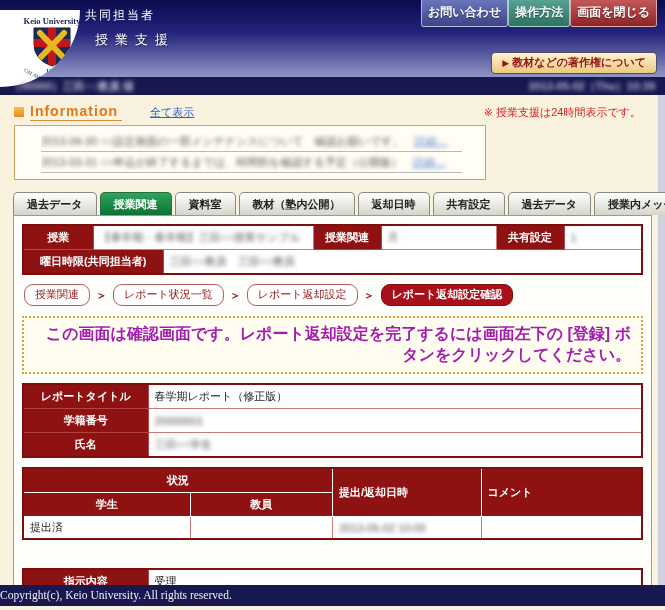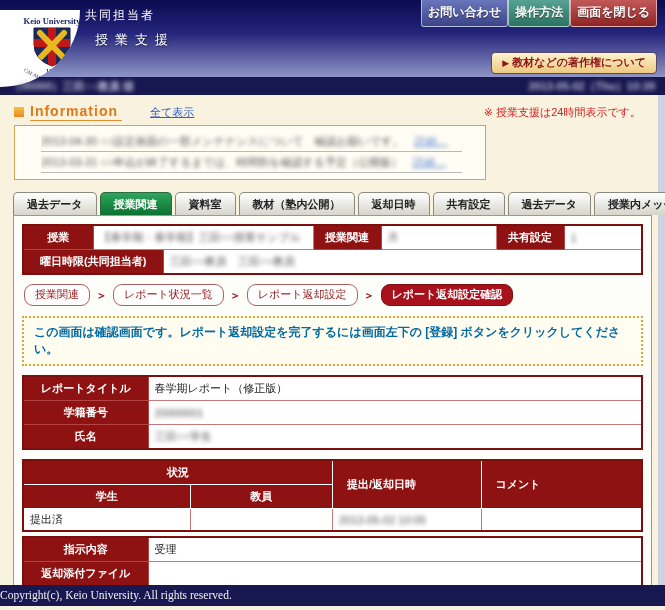--- a/index.html
+++ b/index.html
@@ -85,26 +85,26 @@
   
   .breadcrumb { display:flex; align-items:center; gap:6px; margin:4px 0 10px 2px; font-size:11px; }
   .crumb {
     border:1px solid #b06060; border-radius:9px; padding:2px 10px 3px;
     color:#8e1212; background:#fff; cursor:pointer; white-space:nowrap;
   }
   .crumb.current { background:#a8101c; color:#fff; font-weight:bold; border-color:#7c0e0e; cursor:default; }
   .crumb-sep { color:#8e1212; font-weight:bold; }
   
   .confirm-box {
-    border:2px dotted #dfa52f; background:#fffcf0; color:#0369a1; font-weight:bold;
-    font-size:12px; padding:6px 10px; margin:0 0 9px; 
+    border:2px dotted #dfa52f; background:#fffcf0; color:#a21caf; font-weight:bold;
+    font-size:16px; padding:6px 10px; margin:0 0 9px;text-align:right; 
   }
   
   .status-table th { border:1px solid #fff; }
-  .status-table th.left { text-align:left; padding-left:14px; }
+  .status-table th.left { text-align:left; padding-left:6px; }
   .status-table td { height:18px; }
   
   .app-footer {
     position:absolute; left:0; bottom:4px; width:665px; height:21px;
     background:#181850; color:#f0f0f5; font-family:"Liberation Serif", serif;
     font-size:11.5px; line-height:21px; text-align:left; padding-right:12px;
   }
 </style>
 </head>
 <body>
@@ -239,21 +239,21 @@
         <th>学籍番号</th>
         <td><span class="redact">20000001</span></td>
       </tr>
       <tr>
         <th>氏名</th>
         <td><span class="redact">三田○○学生</span></td>
       </tr>
     </tbody>
       </table>
 
-    <table class="dr-table status-table" style="margin-bottom:4px;">
+    <table class="dr-table status-table" style="margin-bottom:28px;">
       <colgroup>
           <col style="width:27%">
           <col style="width:23%">
           <col style="width:24%">
           <col style="width:26%">
         </colgroup>
       <tbody>
           <tr>
         <th colspan="2">状況</th>
         <th rowspan="2" class="left">提出/返却日時</th>

